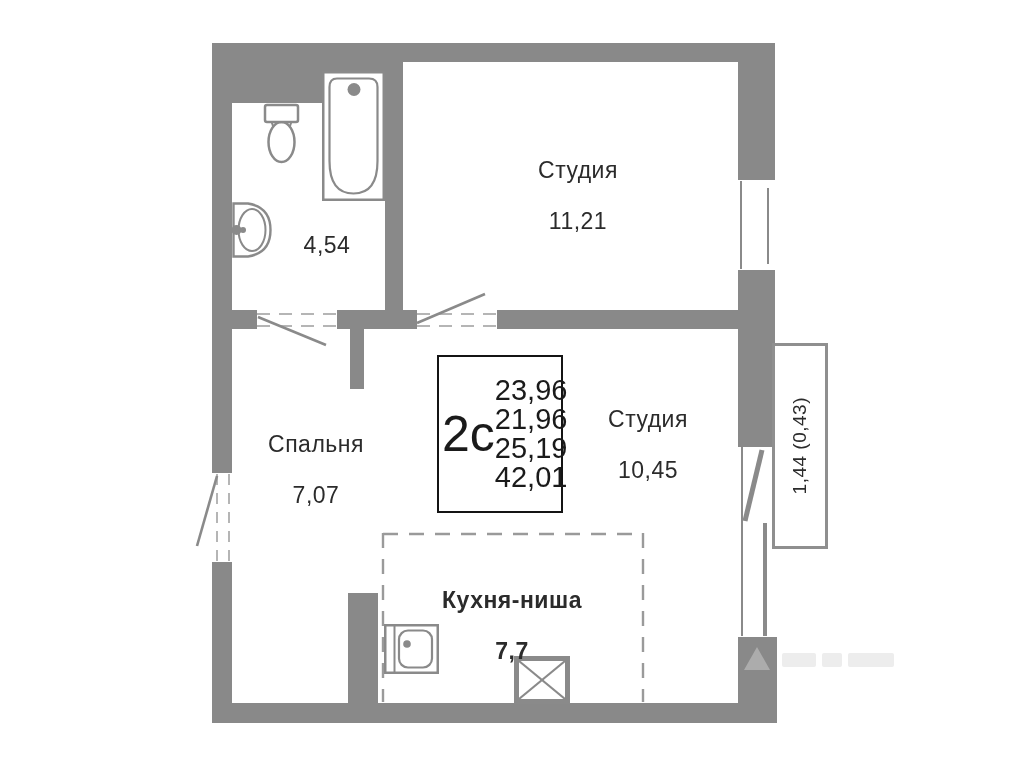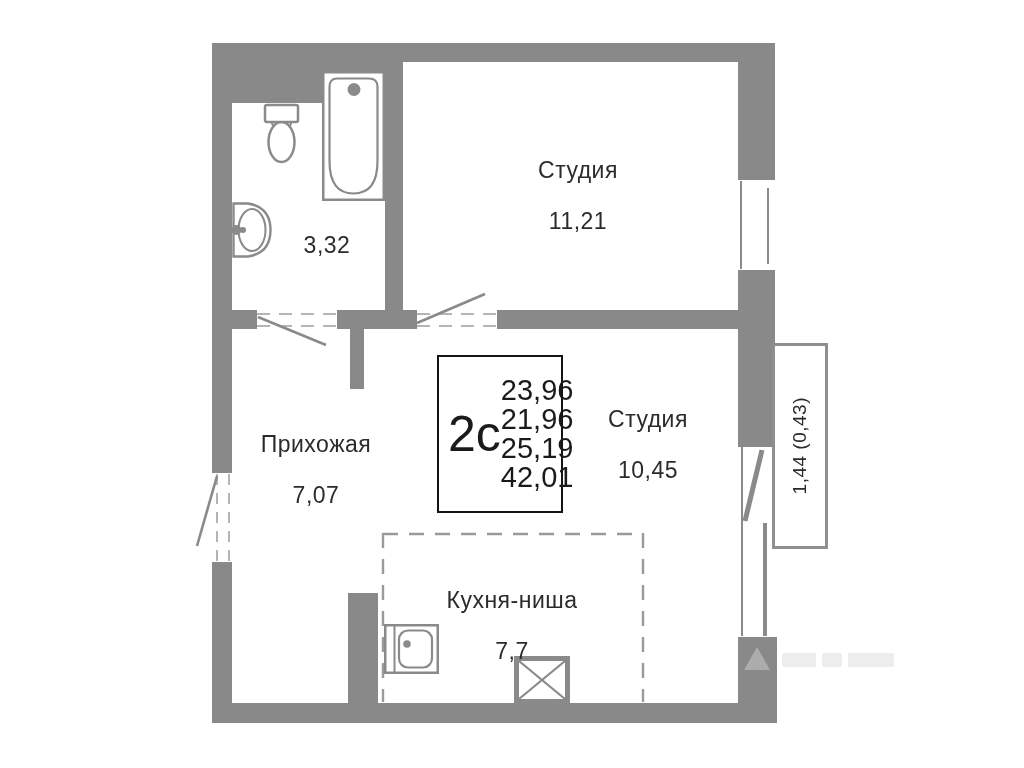--- a/index.html
+++ b/index.html
@@ -36,27 +36,27 @@
 
   .rlabel{
     position:absolute;z-index:4;display:flex;flex-direction:column;align-items:center;
     font-size:23px;letter-spacing:.5px;line-height:1;color:#2b2b2b;
   }
   .rlabel .ar{margin-top:28px;}
   .lbl-bedroom{left:468px;top:159px;width:220px;}
   .lbl-bathroom{left:267px;top:234px;width:120px;}
   .lbl-hallway{left:206px;top:433px;width:220px;}
   .lbl-studio{left:538px;top:408px;width:220px;}
-  .lbl-kitchen{left:402px;top:589px;width:220px;}
+  .lbl-kitchen{left:402px;top:589px;width:220px;font-weight:bold;}
 
   .unit-box{
     position:absolute;left:437px;top:355px;width:126px;height:158px;box-sizing:border-box;
     border:2px solid #141414;background:#fff;display:flex;z-index:5;color:#1a1a1a;
   }
-  .unit-type{display:flex;align-items:center;font-size:50px;padding-left:9px;}
+  .unit-type{display:flex;align-items:center;font-size:50px;padding-left:3px;}
   .unit-areas{
     flex:1;display:flex;flex-direction:column;justify-content:center;align-items:flex-end;
     padding-right:5px;font-size:29px;line-height:1;
   }
 
   .balcony{
     position:absolute;left:772px;top:343px;width:56px;height:206px;box-sizing:border-box;
     border:3px solid #8f8f8f;background:#fff;display:flex;align-items:center;justify-content:center;
     z-index:2;
   }
@@ -153,24 +153,24 @@
     <rect x="2.5" y="2.5" width="51" height="43" fill="#fff" stroke="#8a8a8a" stroke-width="5"></rect>
     <line x1="5" y1="5" x2="51" y2="43" stroke="#8a8a8a" stroke-width="2.2"></line>
     <line x1="51" y1="5" x2="5" y2="43" stroke="#8a8a8a" stroke-width="2.2"></line>
   </svg>
 
   <div class="rlabel lbl-bedroom">
     <span class="nm">Студия</span>
     <span class="ar">11,21</span>
   </div>
   <div class="rlabel lbl-bathroom">
-    <span class="nm">3,32</span>
+    <span class="nm">4,54</span>
   </div>
   <div class="rlabel lbl-hallway">
-    <span class="nm">Прихожая</span>
+    <span class="nm">Спальня</span>
     <span class="ar">7,07</span>
   </div>
   <div class="rlabel lbl-studio">
     <span class="nm">Студия</span>
     <span class="ar">10,45</span>
   </div>
   <div class="rlabel lbl-kitchen">
     <span class="nm">Кухня-ниша</span>
     <span class="ar">7,7</span>
   </div>

